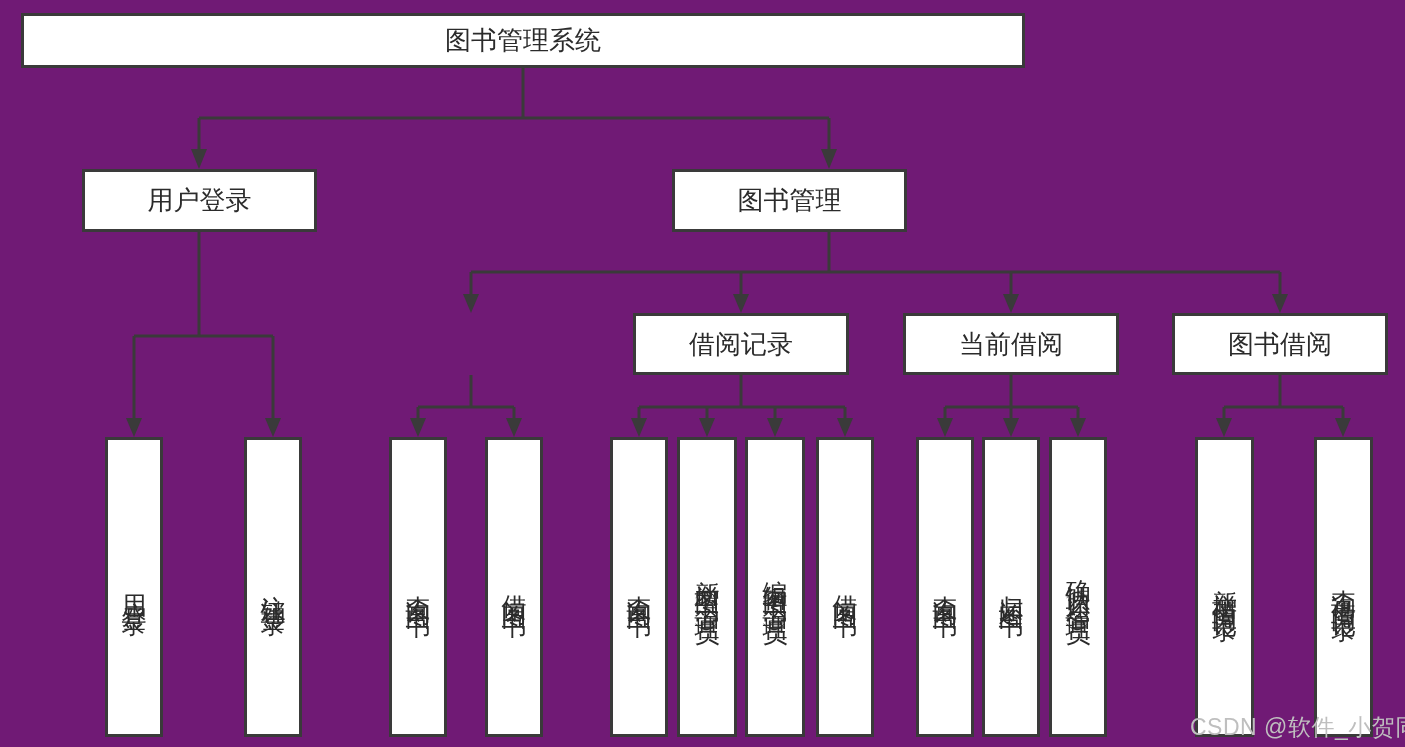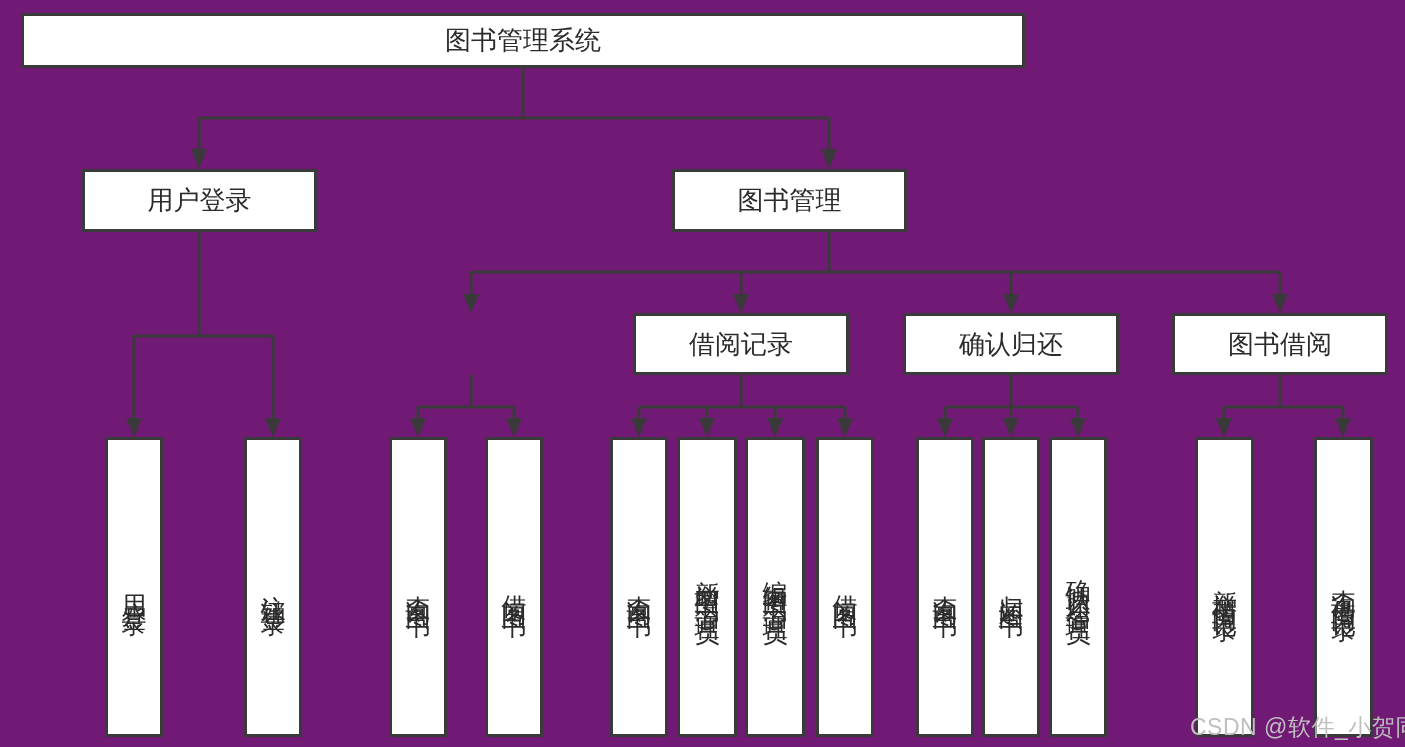--- a/index.html
+++ b/index.html
@@ -107,21 +107,21 @@
     <span>用户登录</span>
   </div>
   <div class="node hbox" style="left:672px;top:169px;width:235px;height:63px">
     <span>图书管理</span>
   </div>
 
   <div class="node hbox" style="left:633px;top:313px;width:216px;height:62px">
     <span>借阅记录</span>
   </div>
   <div class="node hbox" style="left:903px;top:313px;width:216px;height:62px">
-    <span>确认归还</span>
+    <span>当前借阅</span>
   </div>
   <div class="node hbox" style="left:1172px;top:313px;width:216px;height:62px">
     <span>图书借阅</span>
   </div>
 
   <div class="node" style="left:105px;top:437px;width:58px;height:300px">
     <span class="vtext">用户登录</span>
   </div>
   <div class="node" style="left:244px;top:437px;width:58px;height:300px">
     <span class="vtext">注销登录</span>

